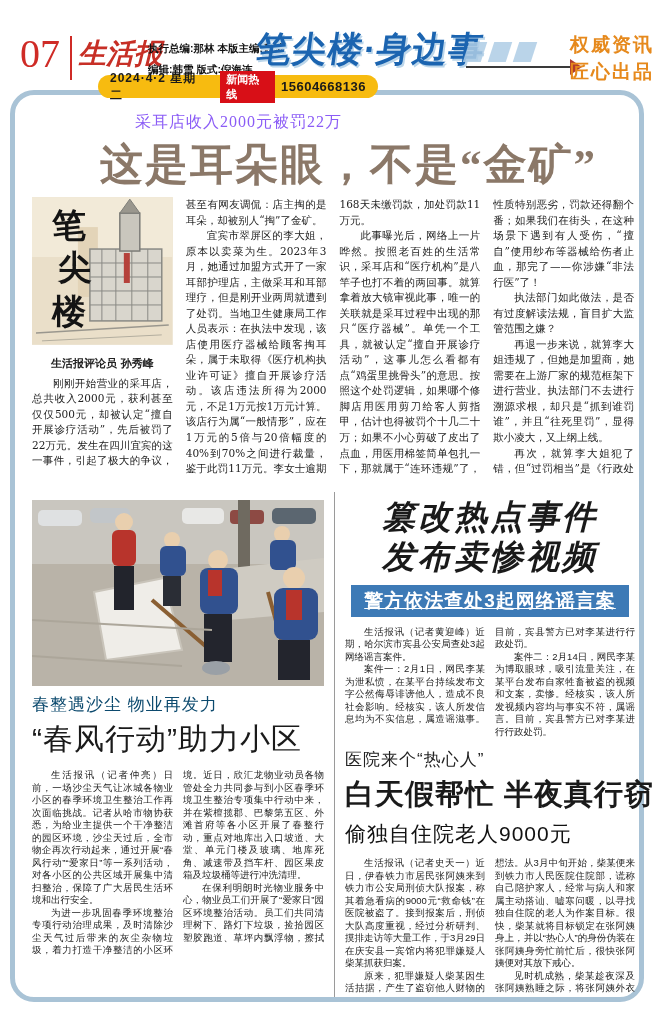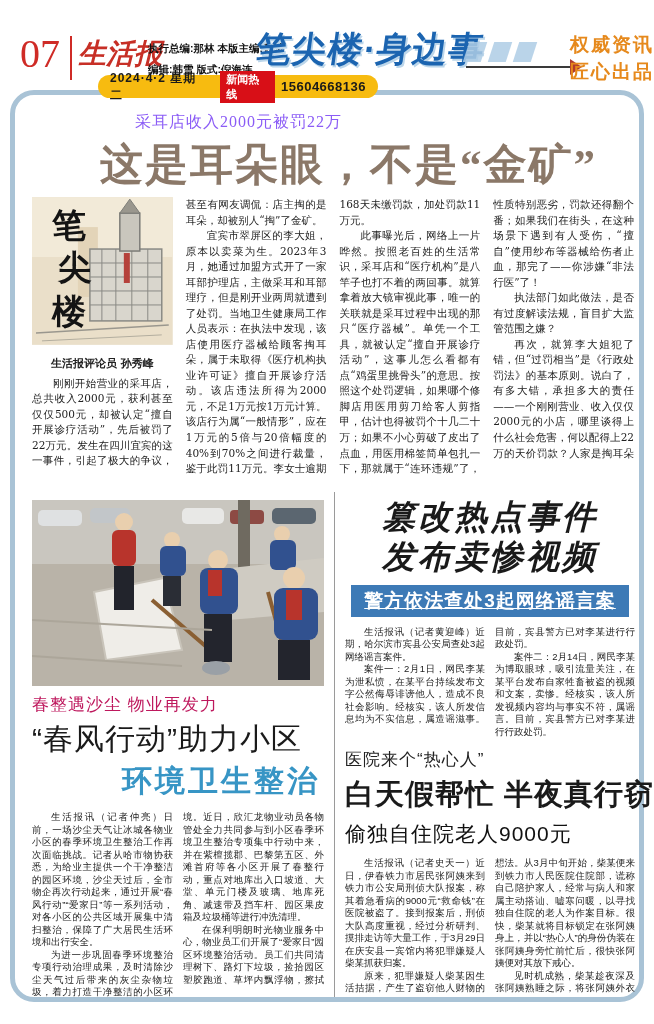--- a/index.html
+++ b/index.html
@@ -57,21 +57,21 @@
 
   
   .newsbody{column-count:2;column-gap:10px;column-fill:auto;overflow:hidden;
             font-size:9.5px;line-height:1.32;text-align:justify;color:#222;}
   .newsbody p{margin:0;text-indent:2em;}
   .v-divider{position:absolute;left:334px;top:492px;width:1px;height:505px;background:#9a9a9a;}
 
   
   .community{position:absolute;left:32px;top:500px;width:292px;}
   .photo{width:292px;height:186px;display:block;}
-  .photo-kicker{font-size:17px;letter-spacing:1px;margin-top:7px;color:#be185d;}
+  .photo-kicker{font-size:17px;letter-spacing:1px;margin-top:7px;color:#0c4a6e;}
   .community-h1{font-size:30px;font-weight:400;letter-spacing:1px;margin-top:3px;
                 white-space:nowrap;}
   .community-h2{font-size:30px;font-weight:900;letter-spacing:3px;color:#3795c5;
                 text-align:right;padding-right:4px;margin-top:1px;}
   .community-body{margin-top:9px;height:196px;}
 
   
   .rumor{position:absolute;left:345px;top:497px;width:290px;}
   .rumor-h{font-size:33px;font-weight:900;text-align:center;letter-spacing:3px;line-height:1.22;font-style:italic;}
   .rumor-banner{margin:7px auto 0 auto;width:278px;background:#3d7ab6;color:#fff;
@@ -148,20 +148,21 @@
 
       <text x="20" y="40" font-size="34" font-weight="bold" fill="#141414" font-family="'Liberation Serif',serif">笔</text>
       <text x="26" y="82" font-size="34" font-weight="bold" fill="#141414" font-family="'Liberation Serif',serif">尖</text>
       <text x="20" y="126" font-size="34" font-weight="bold" fill="#141414" font-family="'Liberation Serif',serif">楼</text>
     </svg>
     <div class="byline">生活报评论员 孙秀峰</div>
     <p>刚刚开始营业的采耳店，总共收入2000元，获利甚至仅仅500元，却被认定“擅自开展诊疗活动”，先后被罚了22万元。发生在四川宜宾的这一事件，引起了极大的争议，甚至有网友调侃：店主掏的是耳朵，却被别人“掏”了金矿。</p>
     <p>宜宾市翠屏区的李大姐，原本以卖菜为生。2023年3月，她通过加盟方式开了一家耳部护理店，主做采耳和耳部理疗，但是刚开业两周就遭到了处罚。当地卫生健康局工作人员表示：在执法中发现，该店使用医疗器械给顾客掏耳朵，属于未取得《医疗机构执业许可证》擅自开展诊疗活动。该店违法所得为2000元，不足1万元按1万元计算。该店行为属“一般情形”，应在1万元的5倍与20倍幅度的40%到70%之间进行裁量，鉴于此罚11万元。李女士逾期168天未缴罚款，加处罚款11万元。</p>
     <p>此事曝光后，网络上一片哗然。按照老百姓的生活常识，采耳店和“医疗机构”是八竿子也打不着的两回事。就算拿着放大镜审视此事，唯一的关联就是采耳过程中出现的那只“医疗器械”。单凭一个工具，就被认定“擅自开展诊疗活动”，这事儿怎么看都有点“鸡蛋里挑骨头”的意思。按照这个处罚逻辑，如果哪个修脚店用医用剪刀给客人剪指甲，估计也得被罚个十几二十万；如果不小心剪破了皮出了点血，用医用棉签简单包扎一下，那就属于“连环违规”了，性质特别恶劣，罚款还得翻个番；如果我们在街头，在这种场景下遇到有人受伤，“擅自”使用纱布等器械给伤者止血，那完了——你涉嫌“非法行医”了！</p>
     <p>执法部门如此做法，是否有过度解读法规，盲目扩大监管范围之嫌？</p>
+    <p>再退一步来说，就算李大姐违规了，但她是加盟商，她需要在上游厂家的规范框架下进行营业。执法部门不去进行溯源求根，却只是“抓到谁罚谁”，并且“往死里罚”，显得欺小凌大，又上纲上线。</p>
     <p>再次，就算李大姐犯了错，但“过罚相当”是《行政处罚法》的基本原则。说白了，有多大错，承担多大的责任——一个刚刚营业、收入仅仅2000元的小店，哪里谈得上什么社会危害，何以配得上22万的天价罚款？人家是掏耳朵眼，总不能把耳朵眼当成金矿来掏吧。</p>
     
     
     
     
   </div>
 
   <div class="community">
     <svg class="photo" viewBox="0 0 292 186" xmlns="http://www.w3.org/2000/svg">
       <rect width="292" height="186" fill="#b9b3a8"></rect>
@@ -210,21 +211,20 @@
           <rect x="242" y="88" width="44" height="52" rx="9" fill="#31518f"></rect>
           <rect x="254" y="90" width="16" height="30" fill="#b8342c"></rect>
           <rect x="246" y="140" width="32" height="40" fill="#23252d"></rect>
       </g>
 
       <line x1="0" y1="120" x2="180" y2="130" stroke="#aca69a" stroke-width="2"></line>
       <line x1="0" y1="156" x2="150" y2="166" stroke="#aca69a" stroke-width="2"></line>
     </svg>
     <div class="photo-kicker">春整遇沙尘 物业再发力</div>
     <div class="community-h1">“春风行动”助力小区</div>
-    <div class="community-h2">环境卫生整治</div>
     <div class="newsbody community-body">
       <p>生活报讯（记者仲亮）日前，一场沙尘天气让冰城各物业小区的春季环境卫生整治工作再次面临挑战。记者从哈市物协获悉，为给业主提供一个干净整洁的园区环境，沙尘天过后，全市物企再次行动起来，通过开展“春风行动”“爱家日”等一系列活动，对各小区的公共区域开展集中清扫整治，保障了广大居民生活环境和出行安全。</p>
       <p>为进一步巩固春季环境整治专项行动治理成果，及时清除沙尘天气过后带来的灰尘杂物垃圾，着力打造干净整洁的小区环境。近日，欣汇龙物业动员各物管处全力共同参与到小区春季环境卫生整治专项集中行动中来，并在紫檀揽郡、巴黎第五区、外滩首府等各小区开展了春整行动，重点对地库出入口坡道、大堂、单元门楼及玻璃、地库死角、减速带及挡车杆、园区果皮箱及垃圾桶等进行冲洗清理。</p>
       <p>在保利明朗时光物业服务中心，物业员工们开展了“爱家日”园区环境整治活动。员工们共同清理树下、路灯下垃圾，捡拾园区塑胶跑道、草坪内飘浮物，擦拭儿童娱乐设施，对园区融化残雪进行清运等。</p>
 
     </div>
   </div>
 
   <div class="rumor">
     <div class="rumor-h">篡改热点事件</div>

